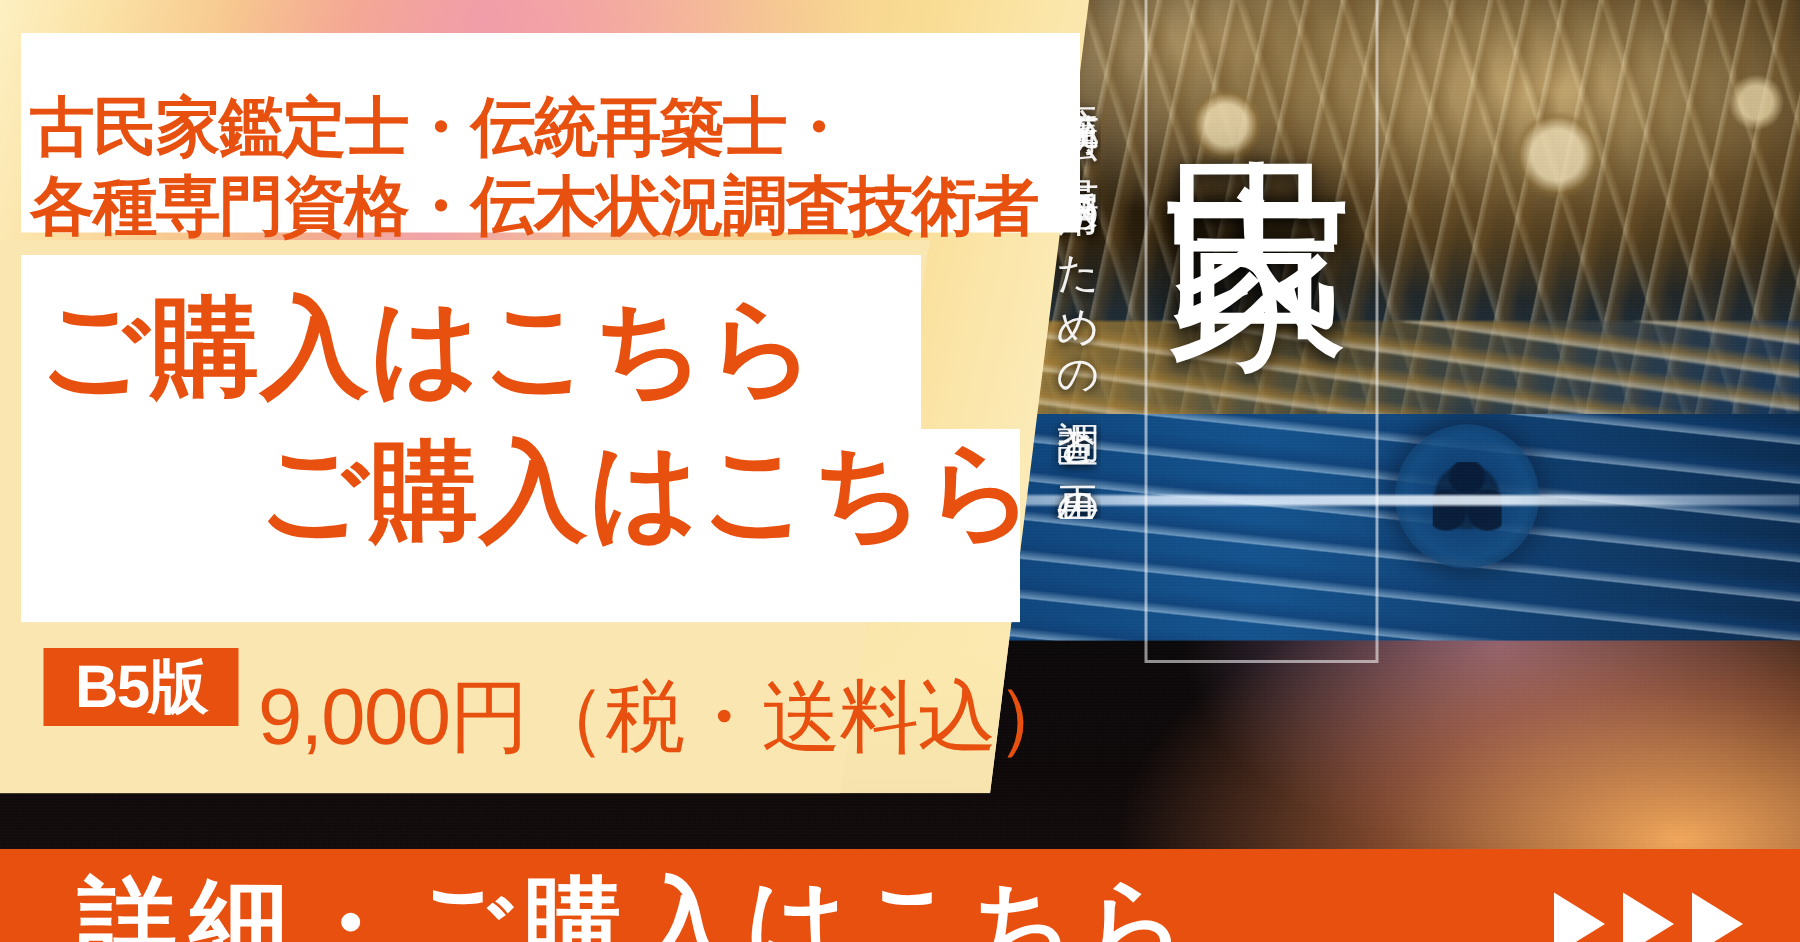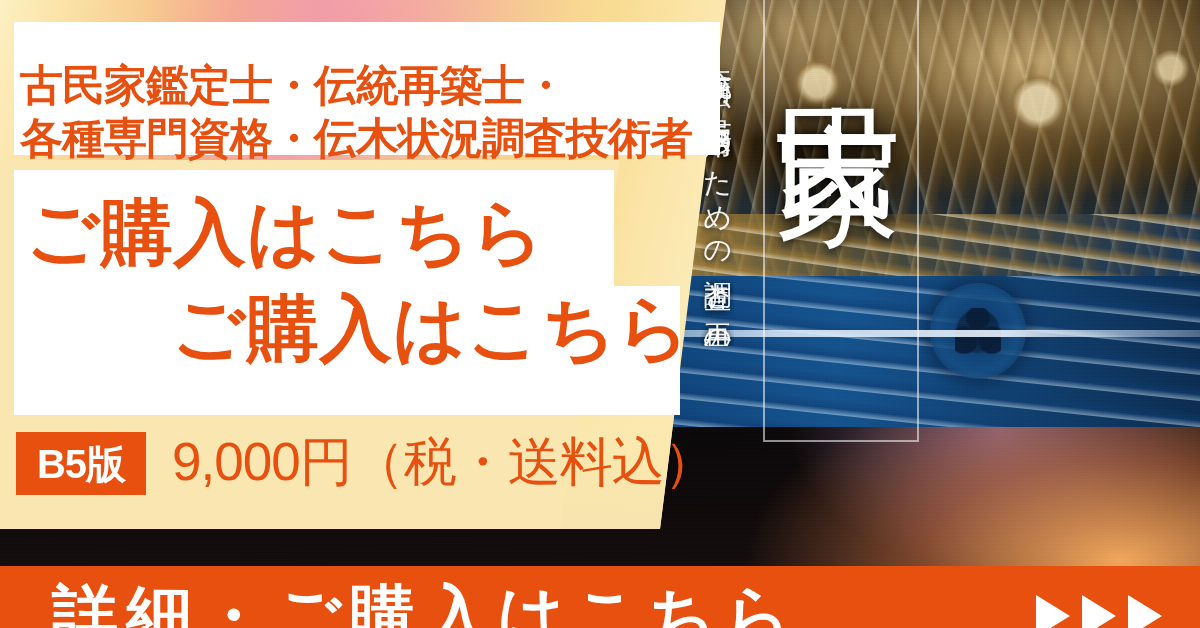--- a/index.html
+++ b/index.html
@@ -156,28 +156,28 @@
 
   .head-1,.head-2{
     position:absolute;
     font-size:72px;line-height:1;color:#e8500f;font-weight:700;
     letter-spacing:1px;white-space:nowrap;
   }
   .head-1{left:26px;top:196px;}
   .head-2{left:172px;top:292px;}
 
   .badge{
-    position:absolute;left:16px;top:432px;width:130px;height:63px;
+    position:absolute;left:29px;top:432px;width:130px;height:52px;
     background:#e8500f;display:flex;align-items:center;justify-content:center;
   }
   .badge span{
     font-size:40px;font-weight:700;color:#ffffff;line-height:1;letter-spacing:-1px;
   }
   .price{
-    position:absolute;left:172px;top:435px;
+    position:absolute;left:172px;top:452px;
     font-size:53px;line-height:1;color:#e8500f;font-weight:400;
     letter-spacing:-1px;white-space:nowrap;
   }
 
   
   .cta{
     position:absolute;left:0;top:529px;width:1200px;height:99px;
     background:#e8500f;display:flex;align-items:center;margin-top:37px;
   }
   .cta-text{

